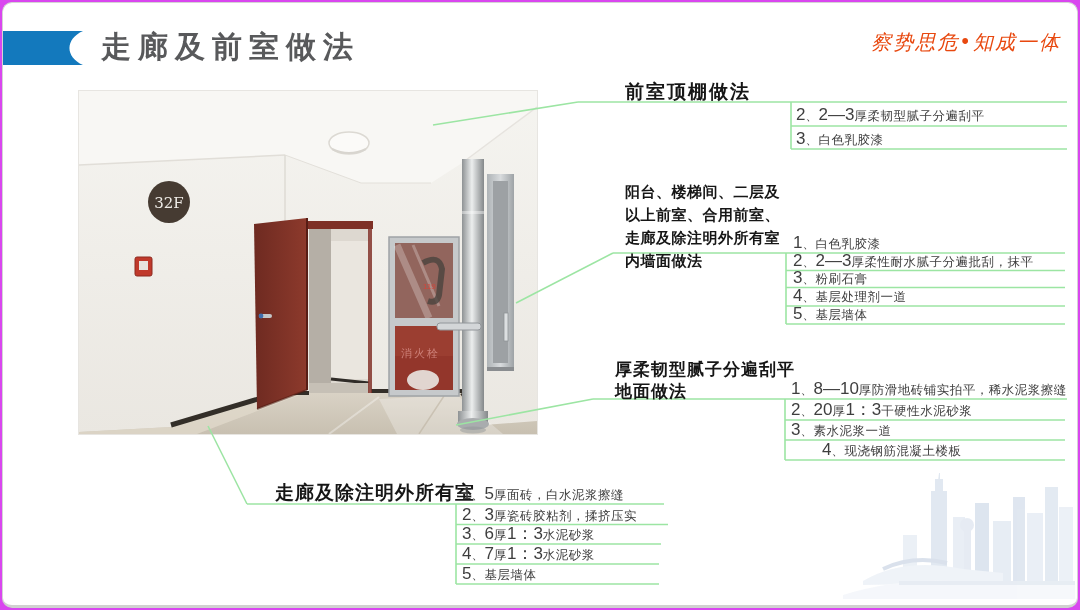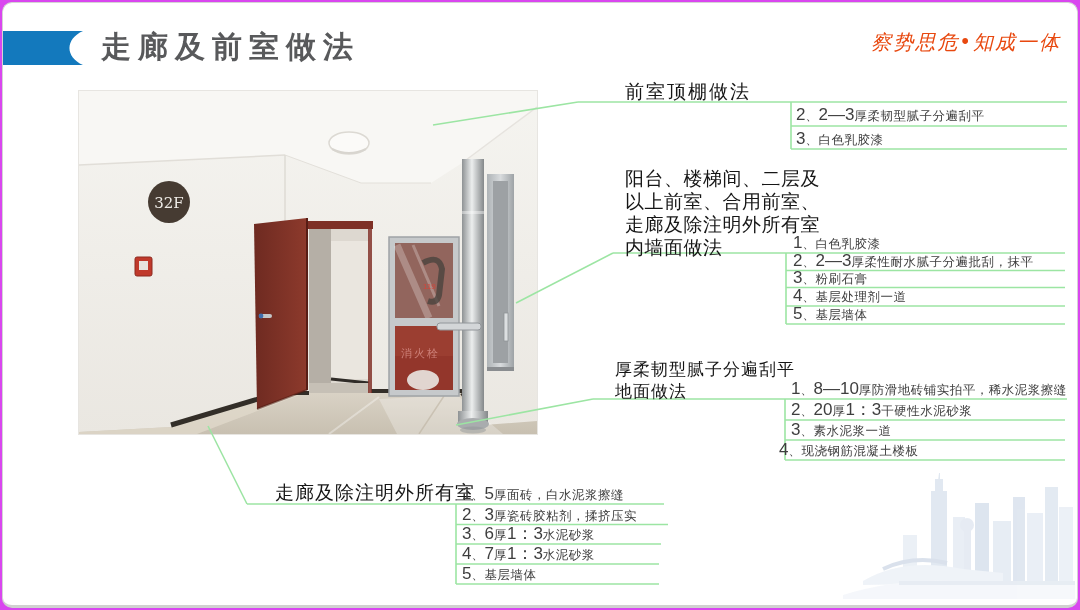--- a/index.html
+++ b/index.html
@@ -14,23 +14,23 @@
               color:#58595b;letter-spacing:7px;white-space:nowrap;}
   .motto{position:absolute;right:16px;top:26px;width:260px;text-align:right;
          font-family:"DejaVu Serif",serif;font-style:italic;font-weight:normal;
          font-size:20px;color:#e8480f;letter-spacing:2px;white-space:nowrap;}
 
   
   .photo{position:absolute;left:75px;top:87px;width:458px;height:343px;
          border:1px solid #e7e5e1;box-sizing:content-box;}
 
   
-  .anno-h{position:absolute;font-weight:normal;color:#161616;white-space:pre-line;}
+  .anno-h{position:absolute;font-weight:bold;color:#161616;white-space:pre-line;}
   .h-ceiling{left:622px;top:76px;font-size:19px;letter-spacing:2px;}
-  .h-walls{left:622px;top:164px;font-size:19px;line-height:23px;letter-spacing:0.5px;}
+  .h-walls{left:622px;top:177px;font-size:15px;line-height:23px;letter-spacing:0.5px;}
   .h-floor{left:612px;top:356px;font-size:17px;line-height:22px;letter-spacing:1px;}
   .h-skirt{left:272px;top:477px;font-size:19px;letter-spacing:1px;}
 
   
   .cad-item{position:absolute;font-size:12.5px;line-height:18px;color:#3e3e3e;
             white-space:nowrap;letter-spacing:0.5px;}
   .cad-item .n{font-size:17px;line-height:1;letter-spacing:0;}
 
   
   .lines{position:absolute;left:0;top:0;width:1080px;height:610px;pointer-events:none;}
@@ -204,21 +204,21 @@
 
     <div class="cad-item" style="left:790px;top:231px"><span class="n">1</span>、白色乳胶漆</div>
     <div class="cad-item" style="left:790px;top:248.5px"><span class="n">2</span>、<span class="n">2—3</span>厚柔性耐水腻子分遍批刮，抹平</div>
     <div class="cad-item" style="left:790px;top:265.5px"><span class="n">3</span>、粉刷石膏</div>
     <div class="cad-item" style="left:790px;top:284px"><span class="n">4</span>、基层处理剂一道</div>
     <div class="cad-item" style="left:790px;top:301.5px"><span class="n">5</span>、基层墙体</div>
 
     <div class="cad-item" style="left:788px;top:377px"><span class="n">1</span>、<span class="n">8—10</span>厚防滑地砖铺实拍平，稀水泥浆擦缝</div>
     <div class="cad-item" style="left:788px;top:398px"><span class="n">2</span>、<span class="n">20</span>厚<span class="n">1：3</span>干硬性水泥砂浆</div>
     <div class="cad-item" style="left:788px;top:418px"><span class="n">3</span>、素水泥浆一道</div>
-    <div class="cad-item" style="left:776px;top:438px"><span class="n">4</span>、现浇钢筋混凝土楼板</div>
+    <div class="cad-item" style="left:819px;top:438px"><span class="n">4</span>、现浇钢筋混凝土楼板</div>
 
     <div class="cad-item" style="left:459px;top:482px"><span class="n">1</span>、<span class="n">5</span>厚面砖，白水泥浆擦缝</div>
     <div class="cad-item" style="left:459px;top:502.5px"><span class="n">2</span>、<span class="n">3</span>厚瓷砖胶粘剂，揉挤压实</div>
     <div class="cad-item" style="left:459px;top:522px"><span class="n">3</span>、<span class="n">6</span>厚<span class="n">1：3</span>水泥砂浆</div>
     <div class="cad-item" style="left:459px;top:542px"><span class="n">4</span>、<span class="n">7</span>厚<span class="n">1：3</span>水泥砂浆</div>
     <div class="cad-item" style="left:459px;top:562px"><span class="n">5</span>、基层墙体</div>
 
     <svg class="skyline" viewBox="0 0 232 126">
       <g fill="#c9d6e6">
         <rect x="88" y="18" width="16" height="90"></rect>

